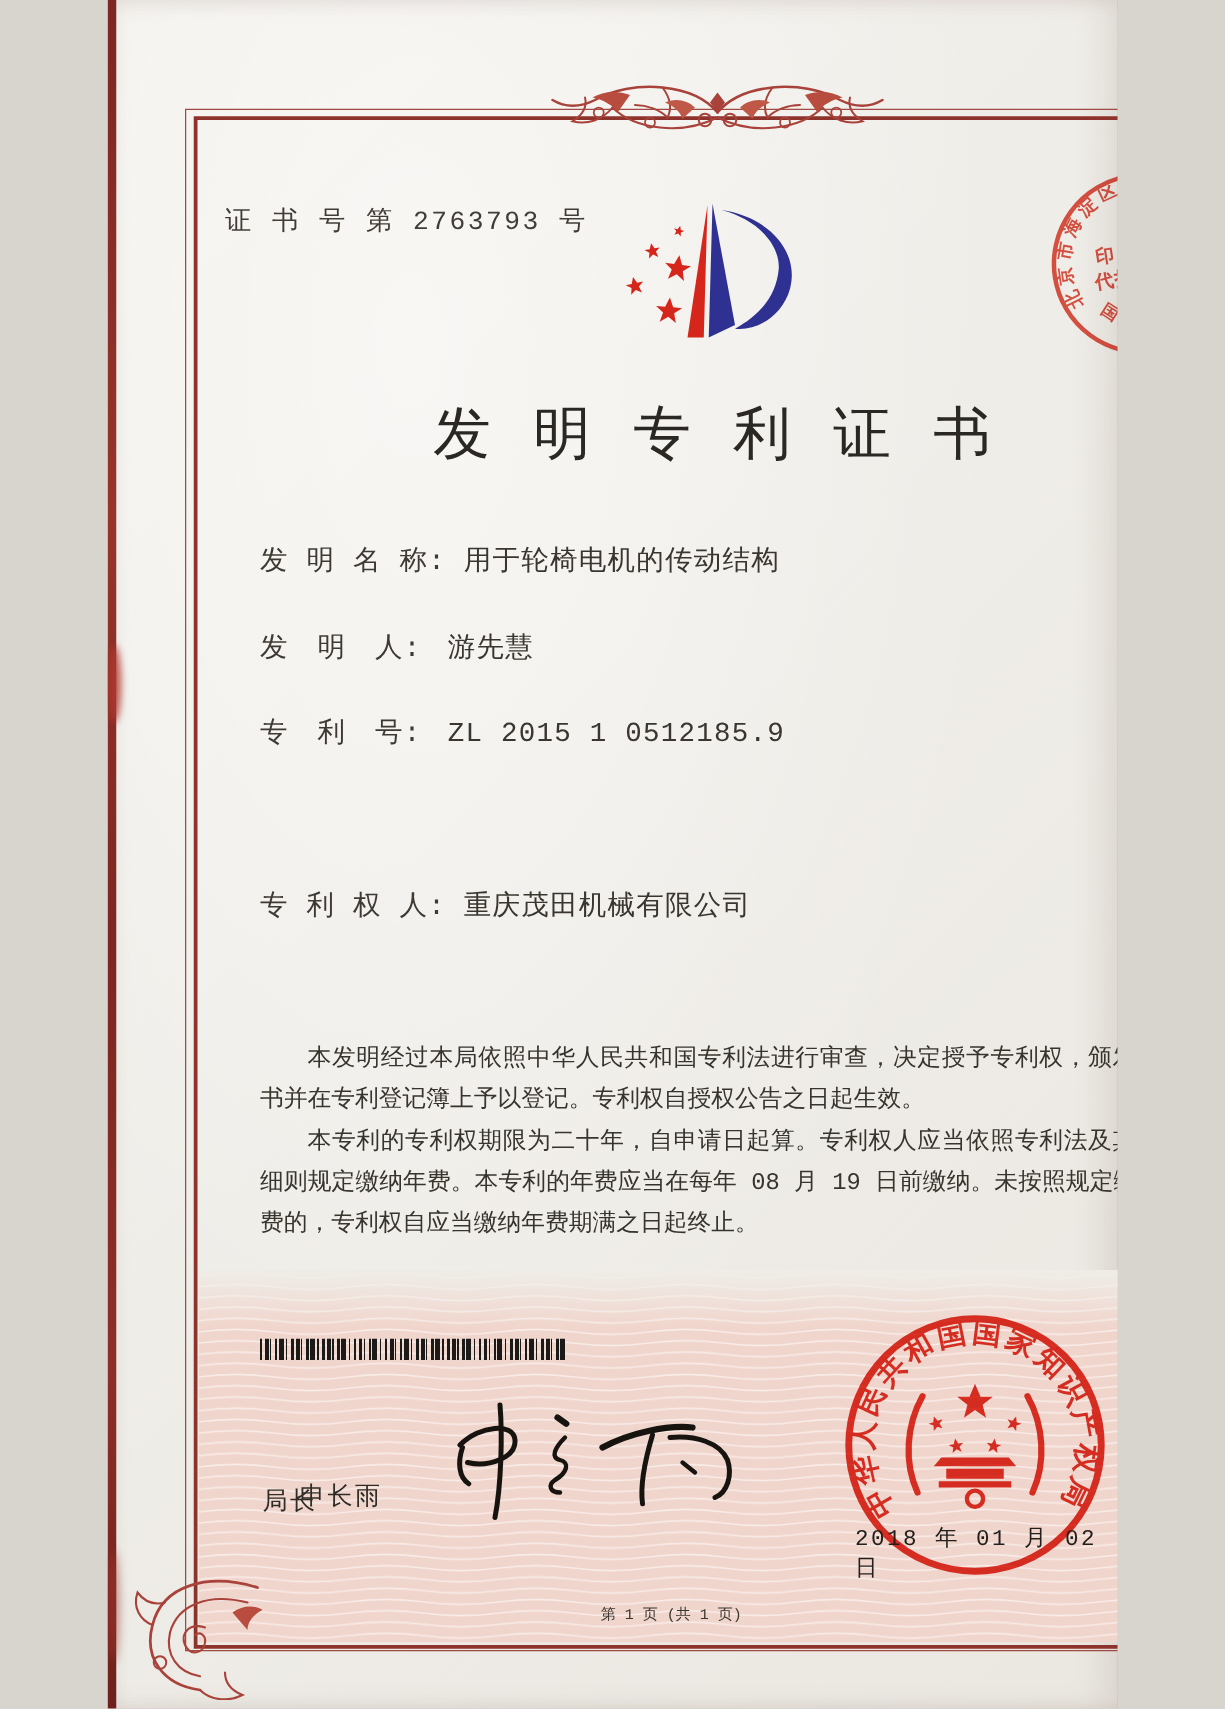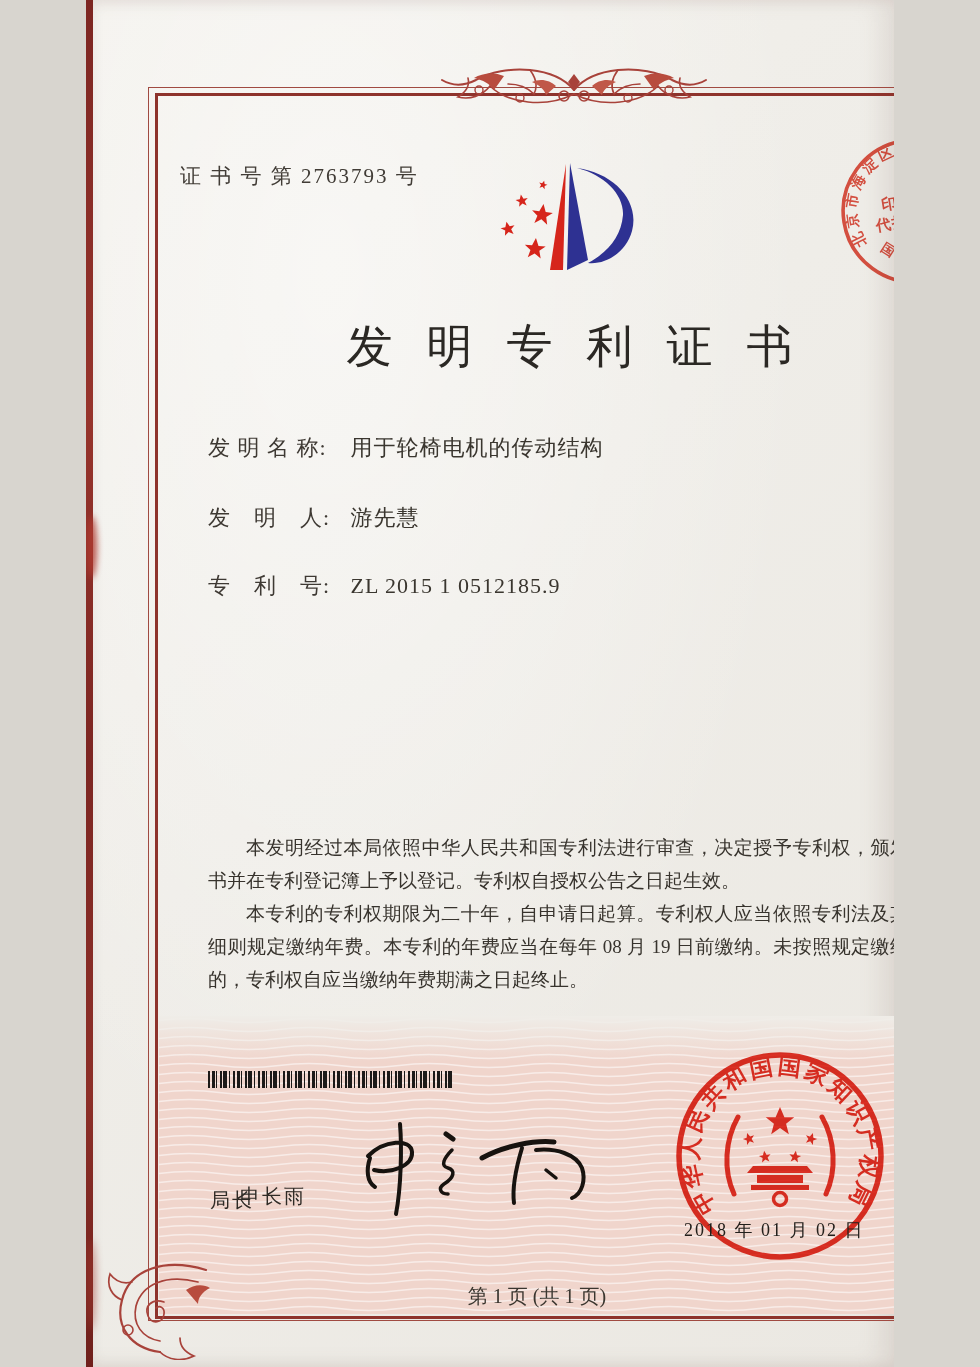--- a/index.html
+++ b/index.html
@@ -1,21 +1,21 @@
 <!DOCTYPE html>
 <html><head>
 <meta charset="utf-8">
 <style>
   html,body{margin:0;padding:0;background:#d8d5cf;}
   .page{
     position:relative;width:808px;height:1367px;margin:0 auto;overflow:hidden;
     background:
       radial-gradient(ellipse at 30% 20%, rgba(255,255,255,.5), rgba(0,0,0,0) 60%),
       linear-gradient(135deg,#f3f1ec 0%,#efede8 45%,#ebe8e2 100%);
-    font-family:Liberation Serif, serif;
+    font-family:Liberation Mono, monospace;
     color:#35312c;
     box-shadow:inset -14px 0 22px rgba(120,100,90,.12), inset 6px 0 14px rgba(90,30,25,.08);
   }
   
   .binding{position:absolute;left:0;top:0;width:7px;height:100%;
     background:linear-gradient(180deg,#7d2622,#97342c 30%,#7d2622 55%,#8d2f28 80%,#6f201c);}
   .binding-smudge{position:absolute;left:0;top:516px;width:11px;height:62px;border-radius:50%;
     background:#b03a30;filter:blur(3px);opacity:.8;}
   .binding-smudge2{position:absolute;left:0;top:1240px;width:9px;height:90px;border-radius:50%;
     background:#a53a30;filter:blur(4px);opacity:.55;}
@@ -46,21 +46,21 @@
         #1c1a18 4px 7px, transparent 7px 8px,
         #1c1a18 8px 9px, transparent 9px 12px,
         #1c1a18 12px 14px, transparent 14px 15px,
         #1c1a18 15px 19px, transparent 19px 21px,
         #1c1a18 21px 22px, transparent 22px 25px);
   }
 
   .dir-title{left:124px;top:1144px;font-size:20px;color:#2f2b26;letter-spacing:2px;margin-top:43px;}
   .dir-name{left:124px;top:1183px;font-size:20px;color:#2f2b26;letter-spacing:2px;margin-left:30px;}
   .seal-date{left:598px;top:1218px;font-size:18px;color:#23201c;letter-spacing:2px;}
-  .footer{left:73px;top:1283px;width:756px;text-align:center;font-size:20px;color:#3a362f;}
+  .footer{left:73px;top:1283px;width:756px;text-align:center;font-size:12px;color:#3a362f;}
 
   .stamp{mix-blend-mode:multiply;}
   .tax-stamp{left:742px;top:118px;transform:rotate(-9deg);opacity:.92;}
   .main-seal{left:586px;top:1048px;opacity:.93;}
   .logo{left:406px;top:153px;}
   .signature{left:263px;top:1108px;}
   .guilloche{left:73px;top:1016px;}
   .flourish-top{left:336px;top:56px;}
   .corner-bl{left:16px;top:1256px;}
   .corner-br{left:852px;top:1256px;transform:scaleX(-1);}
@@ -175,20 +175,24 @@
     <span class="lbl">发 明 名 称:</span>
     <span class="val">用于轮椅电机的传动结构</span>
   </div>
   <div class="abs field f1">
     <span class="lbl">发　明　人:</span>
     <span class="val">游先慧</span>
   </div>
   <div class="abs field f2">
     <span class="lbl">专　利　号:</span>
     <span class="val">ZL 2015 1 0512185.9</span>
+  </div>
+  <div class="abs field f4">
+    <span class="lbl">专 利 权 人:</span>
+    <span class="val">重庆茂田机械有限公司</span>
   </div>
 
   <div class="abs body-text">
     <p>本发明经过本局依照中华人民共和国专利法进行审查，决定授予专利权，颁发本证书并在专利登记簿上予以登记。专利权自授权公告之日起生效。</p>
     <p>本专利的专利权期限为二十年，自申请日起算。专利权人应当依照专利法及其实施细则规定缴纳年费。本专利的年费应当在每年 08 月 19 日前缴纳。未按照规定缴纳年费的，专利权自应当缴纳年费期满之日起终止。</p>
   </div>
 
   <div class="abs barcode"></div>
 
   <div class="abs dir-title">局长</div>

